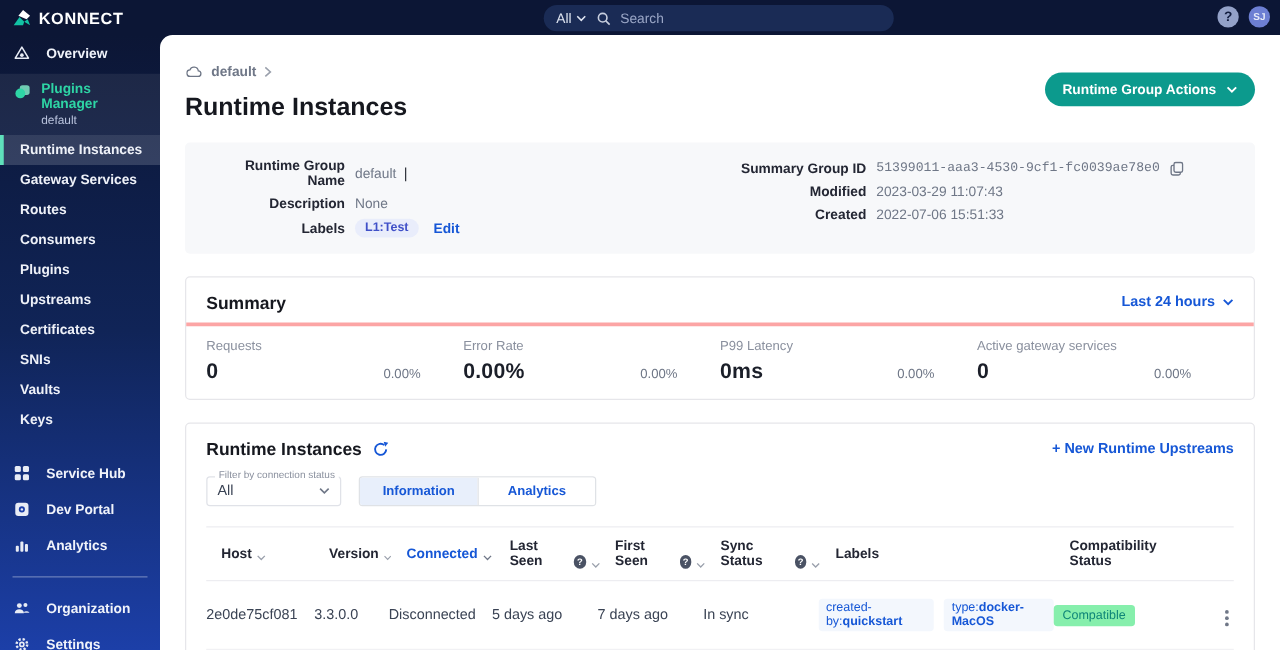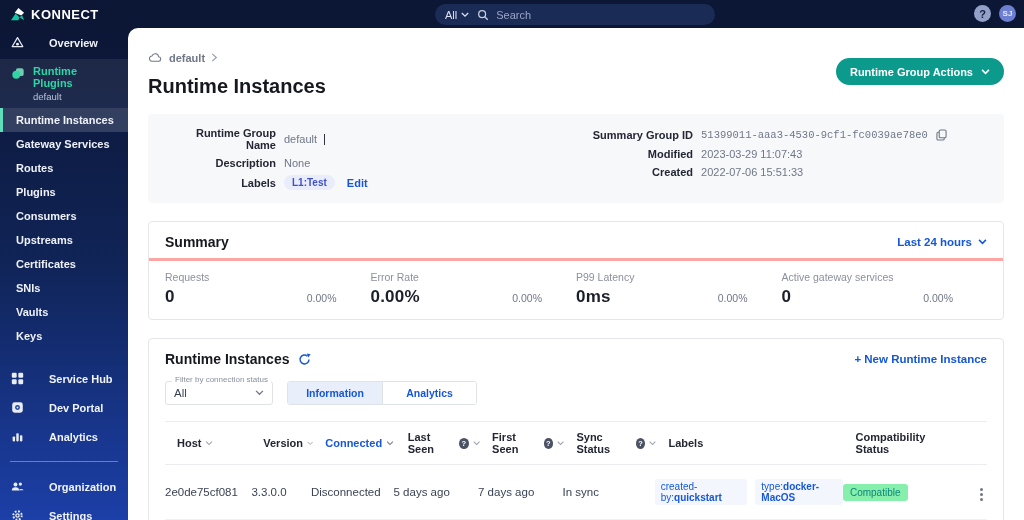--- a/index.html
+++ b/index.html
@@ -33,21 +33,21 @@
   .avatar {
     width:17px; height:17px; border-radius:50%; background:#6d7fd3; color:#e6eaf8;
     font-size:8px; font-weight:bold; display:flex; align-items:center; justify-content:center; cursor:pointer;
   }
   
   .sidebar {
     position:absolute; top:28px; left:0; width:128px; height:492px;
     background:linear-gradient(180deg,#0c1635 0%,#102457 48%,#1c3fa8 100%);
     color:#e8ecf5; font-size:11px;
   }
-  .side-item { display:flex; align-items:center; gap:24px; padding:7px 10px; cursor:pointer; font-weight:bold; }
+  .side-item { display:flex; align-items:center; gap:12px; padding:7px 10px; cursor:pointer; font-weight:bold; }
   .side-item .lbl { font-weight:bold; color:#f0f3fa; }
   .rm-block { background:rgba(255,255,255,0.07); padding:6px 10px; display:flex; gap:8px; cursor:pointer; margin-top:2px; }
   .rm-text .t { color:#2ed5a5; font-weight:bold; font-size:11px; }
   .rm-text .s { color:#b9c3dd; font-size:9.5px; margin-top:2px; }
   .sub-item {
     padding:6px 10px 6px 13px; font-weight:bold; color:#eef1f8; cursor:pointer;
     border-left:3px solid transparent; line-height:12px;
   }
   .sub-item.active { background:rgba(255,255,255,0.16); border-left-color:#5fe0bb; }
   .side-gap { height:16px; }
@@ -114,21 +114,21 @@
     width:94px; height:22px; display:flex; align-items:center; justify-content:center;
     font-size:10.5px; font-weight:bold; color:#1657d6; cursor:pointer; background:#ffffff;
   }
   .tab.active { background:#e8effb; }
   .tab + .tab { border-left:1px solid #dfe2e6; }
   
   .table { margin-top:16px; font-size:11px; }
   .tr { display:flex; align-items:center; }
   .tr.head { border-top:1px solid #ededf1; border-bottom:1px solid #ededf1; padding:9px 0; font-weight:bold; color:#232633; }
   .tr.body { padding:14px 0; border-bottom:1px solid #f1f1f4; color:#3a4354; font-size:11.5px; }
-  .th { display:flex; align-items:center; gap:4px; cursor:pointer;padding-left:12px; }
+  .th { display:flex; align-items:flex-end; gap:4px; cursor:pointer;padding-left:12px; }
   .c-host { width:90px; } .c-ver { width:62px; } .c-conn { width:86px; }
   .c-last { width:88px; } .c-first { width:88px; } .c-sync { width:96px; }
   .c-labels { width:196px; } .c-compat { width:120px; } .c-menu { width:30px; text-align:right; }
   .th.sorted { color:#1657d6; }
   .qmark {
     width:11px; height:11px; border-radius:50%; background:#4a5264; color:#ffffff;
     font-size:7.5px; font-weight:bold; display:inline-flex; align-items:center; justify-content:center; cursor:pointer;
   }
   .tag {
     color:#1657d6; background:#f3f7fd; border-radius:3px; padding:2px 6px; font-size:10px;
@@ -187,29 +187,29 @@
     <span class="lbl">Overview</span>
   </div>
   <div class="rm-block">
     <span class="icon16">
       <svg width="14" height="14" viewBox="0 0 16 16">
           <rect x="5.5" y="2.5" width="9" height="9" rx="2.5" fill="#7fe7c6" opacity="0.85"></rect>
           <rect x="1.5" y="5.5" width="9" height="9" rx="4.5" fill="#2ed5a5"></rect>
         </svg>
     </span>
     <span class="rm-text">
-      <div class="t">Runtime Plugins</div>
+      <div class="t">Plugins Manager</div>
       <div class="s">default</div>
     </span>
   </div>
   <div class="sub-item active">Runtime Instances</div>
   <div class="sub-item">Gateway Services</div>
   <div class="sub-item">Routes</div>
+  <div class="sub-item">Consumers</div>
   <div class="sub-item">Plugins</div>
-  <div class="sub-item">Consumers</div>
   <div class="sub-item">Upstreams</div>
   <div class="sub-item">Certificates</div>
   <div class="sub-item">SNIs</div>
   <div class="sub-item">Vaults</div>
   <div class="sub-item">Keys</div>
   <div class="side-gap"></div>
   <div class="side-item">
     <span class="icon16">
       <svg width="13" height="13" viewBox="0 0 16 16">
           <rect x="1" y="1" width="6" height="6" rx="1.5" fill="#e8ecf5"></rect>
@@ -377,21 +377,21 @@
     <div class="card-head">
       <span class="card-title">
         <span>Runtime Instances</span>
         <span class="icon16">
           <svg width="13" height="13" viewBox="0 0 16 16">
               <path d="M13.5 8 a5.5 5.5 0 1 1 -1.9-4.2" fill="none" stroke="#1657d6" stroke-width="1.8"></path>
               <polygon points="11,0.5 15.5,1.5 12.5,5.5" fill="#1657d6"></polygon>
             </svg>
         </span>
       </span>
-      <span class="blue-link">+ New Runtime Instance</span>
+      <span class="blue-link">+ New Runtime Upstreams</span>
     </div>
 
     <div class="filter-row">
       <div class="filter-select">
         <span class="filter-legend">Filter by connection status</span>
         <span class="filter-value">All</span>
         <svg width="9" height="6" viewBox="0 0 10 7">
             <path d="M1 1 L5 5 L9 1" stroke="#6f7787" stroke-width="1.5" fill="none"></path>
           </svg>
       </div>

